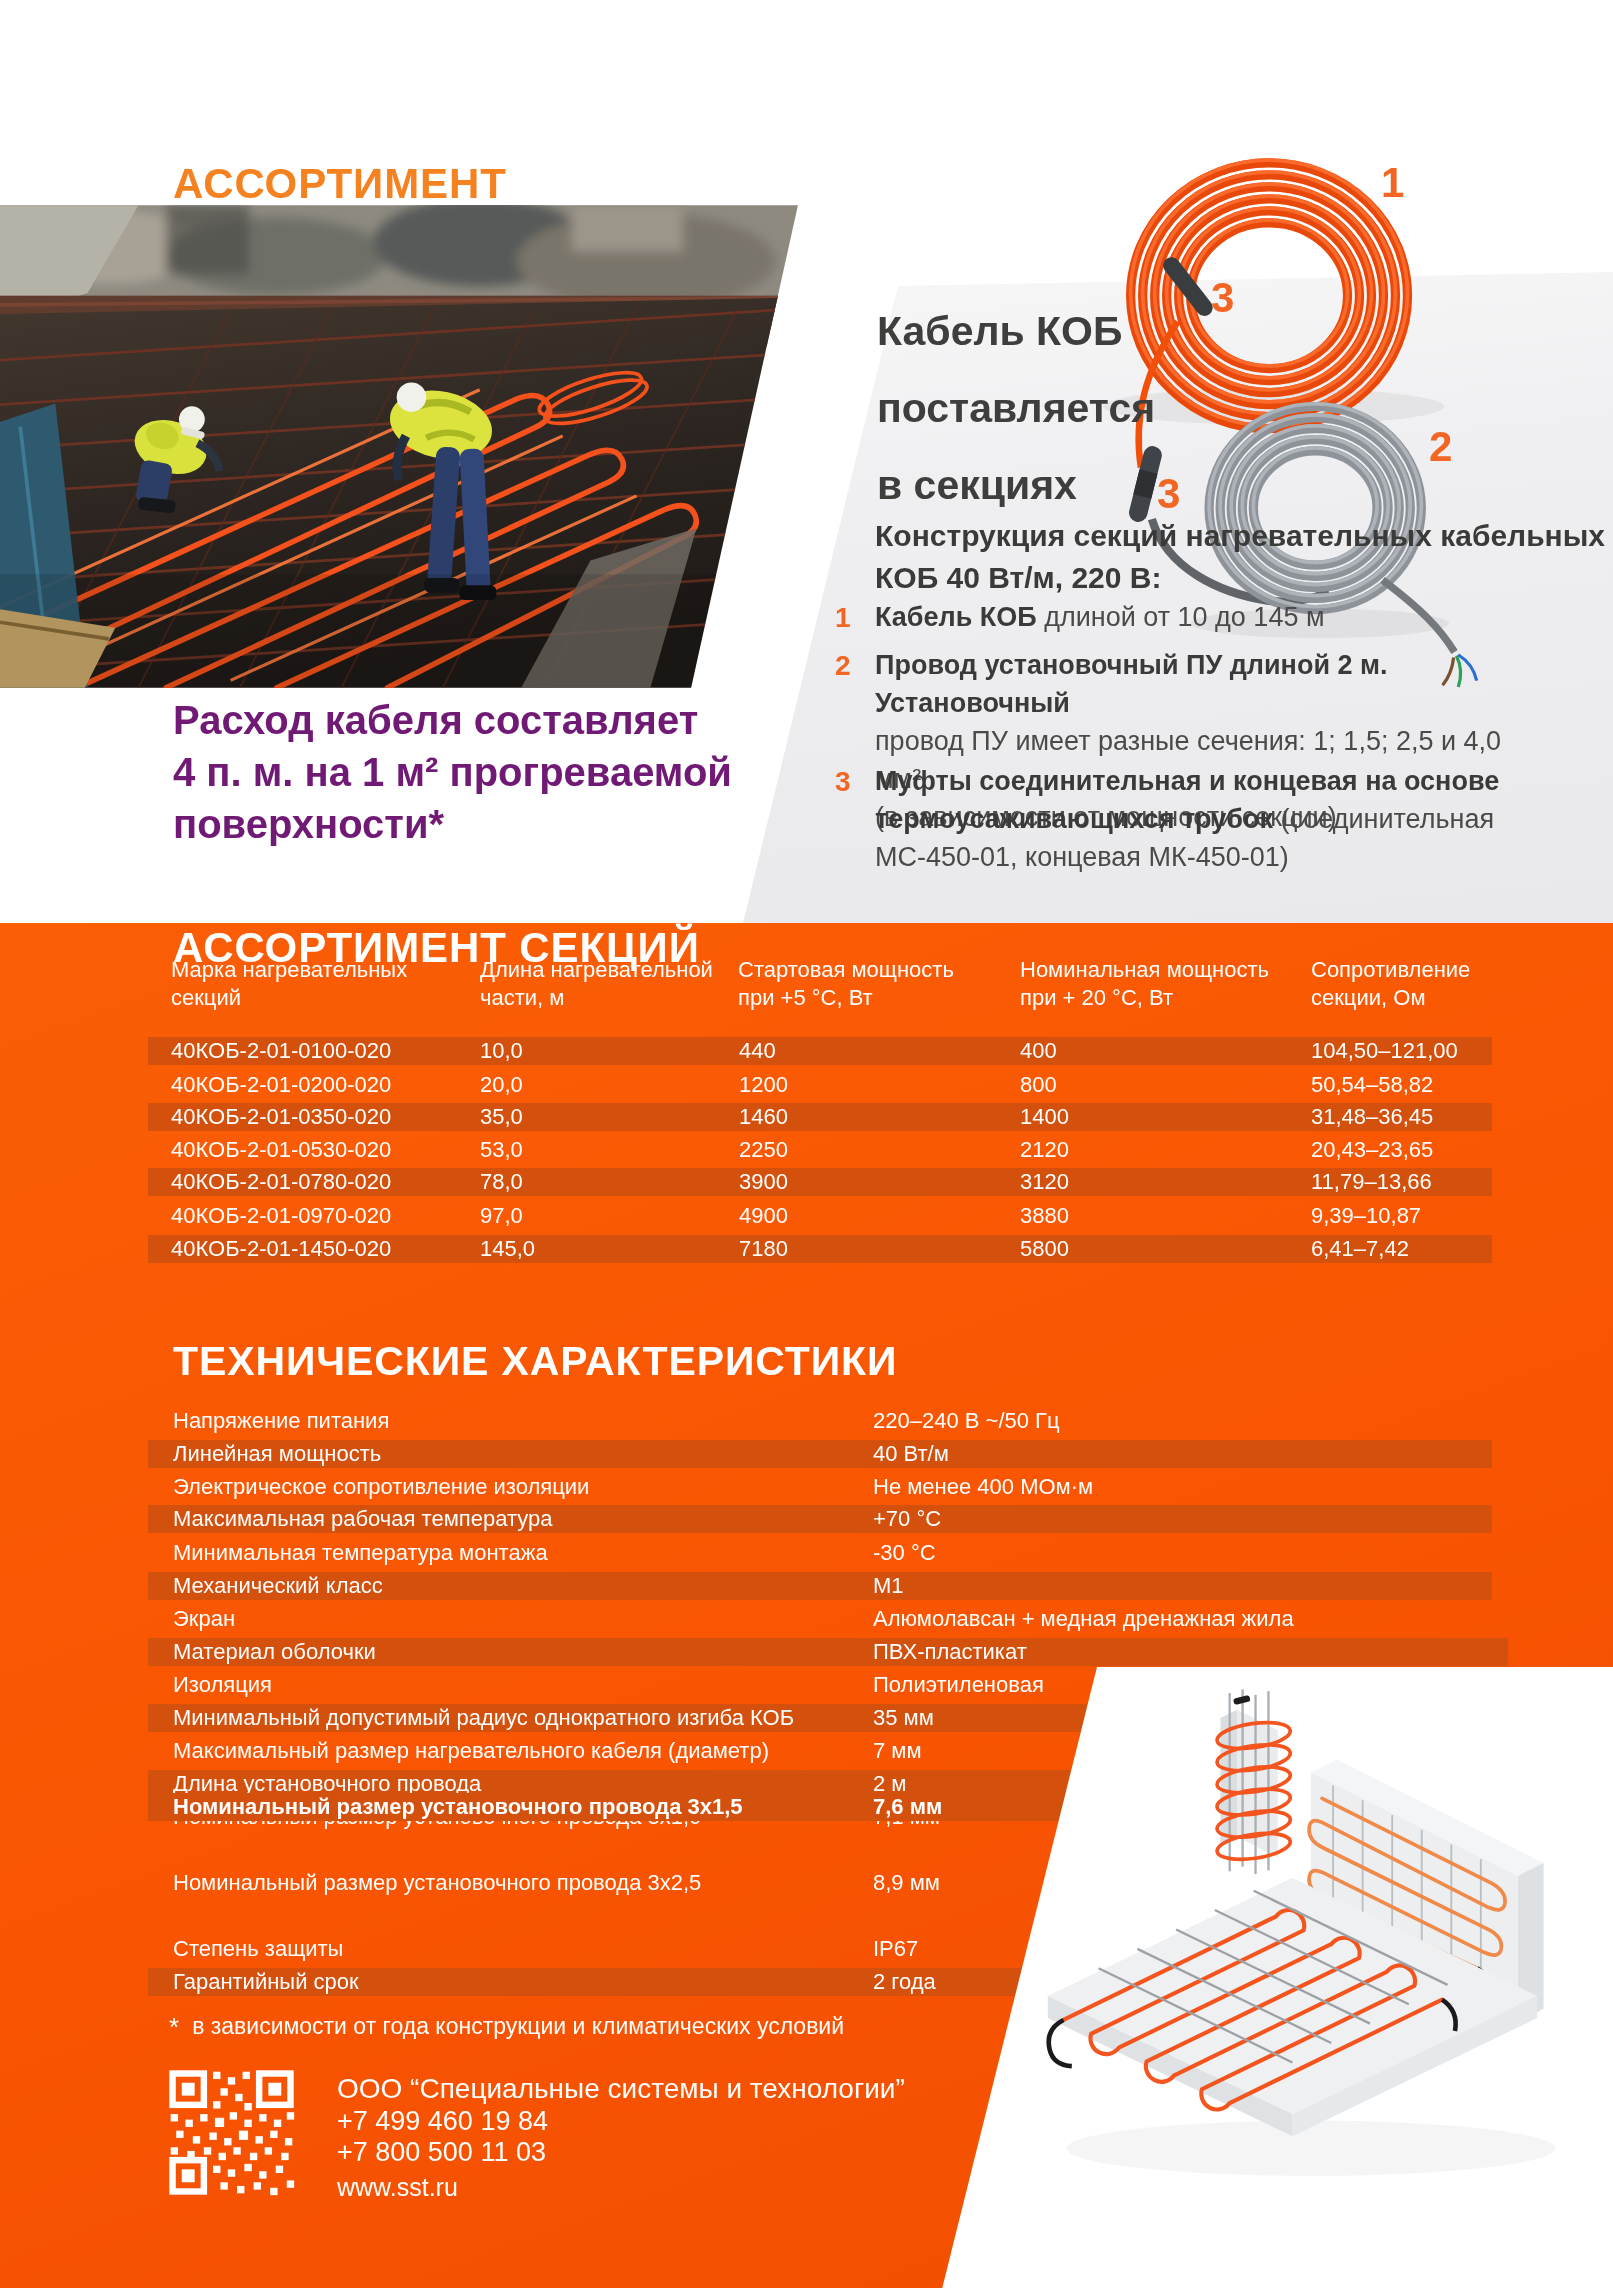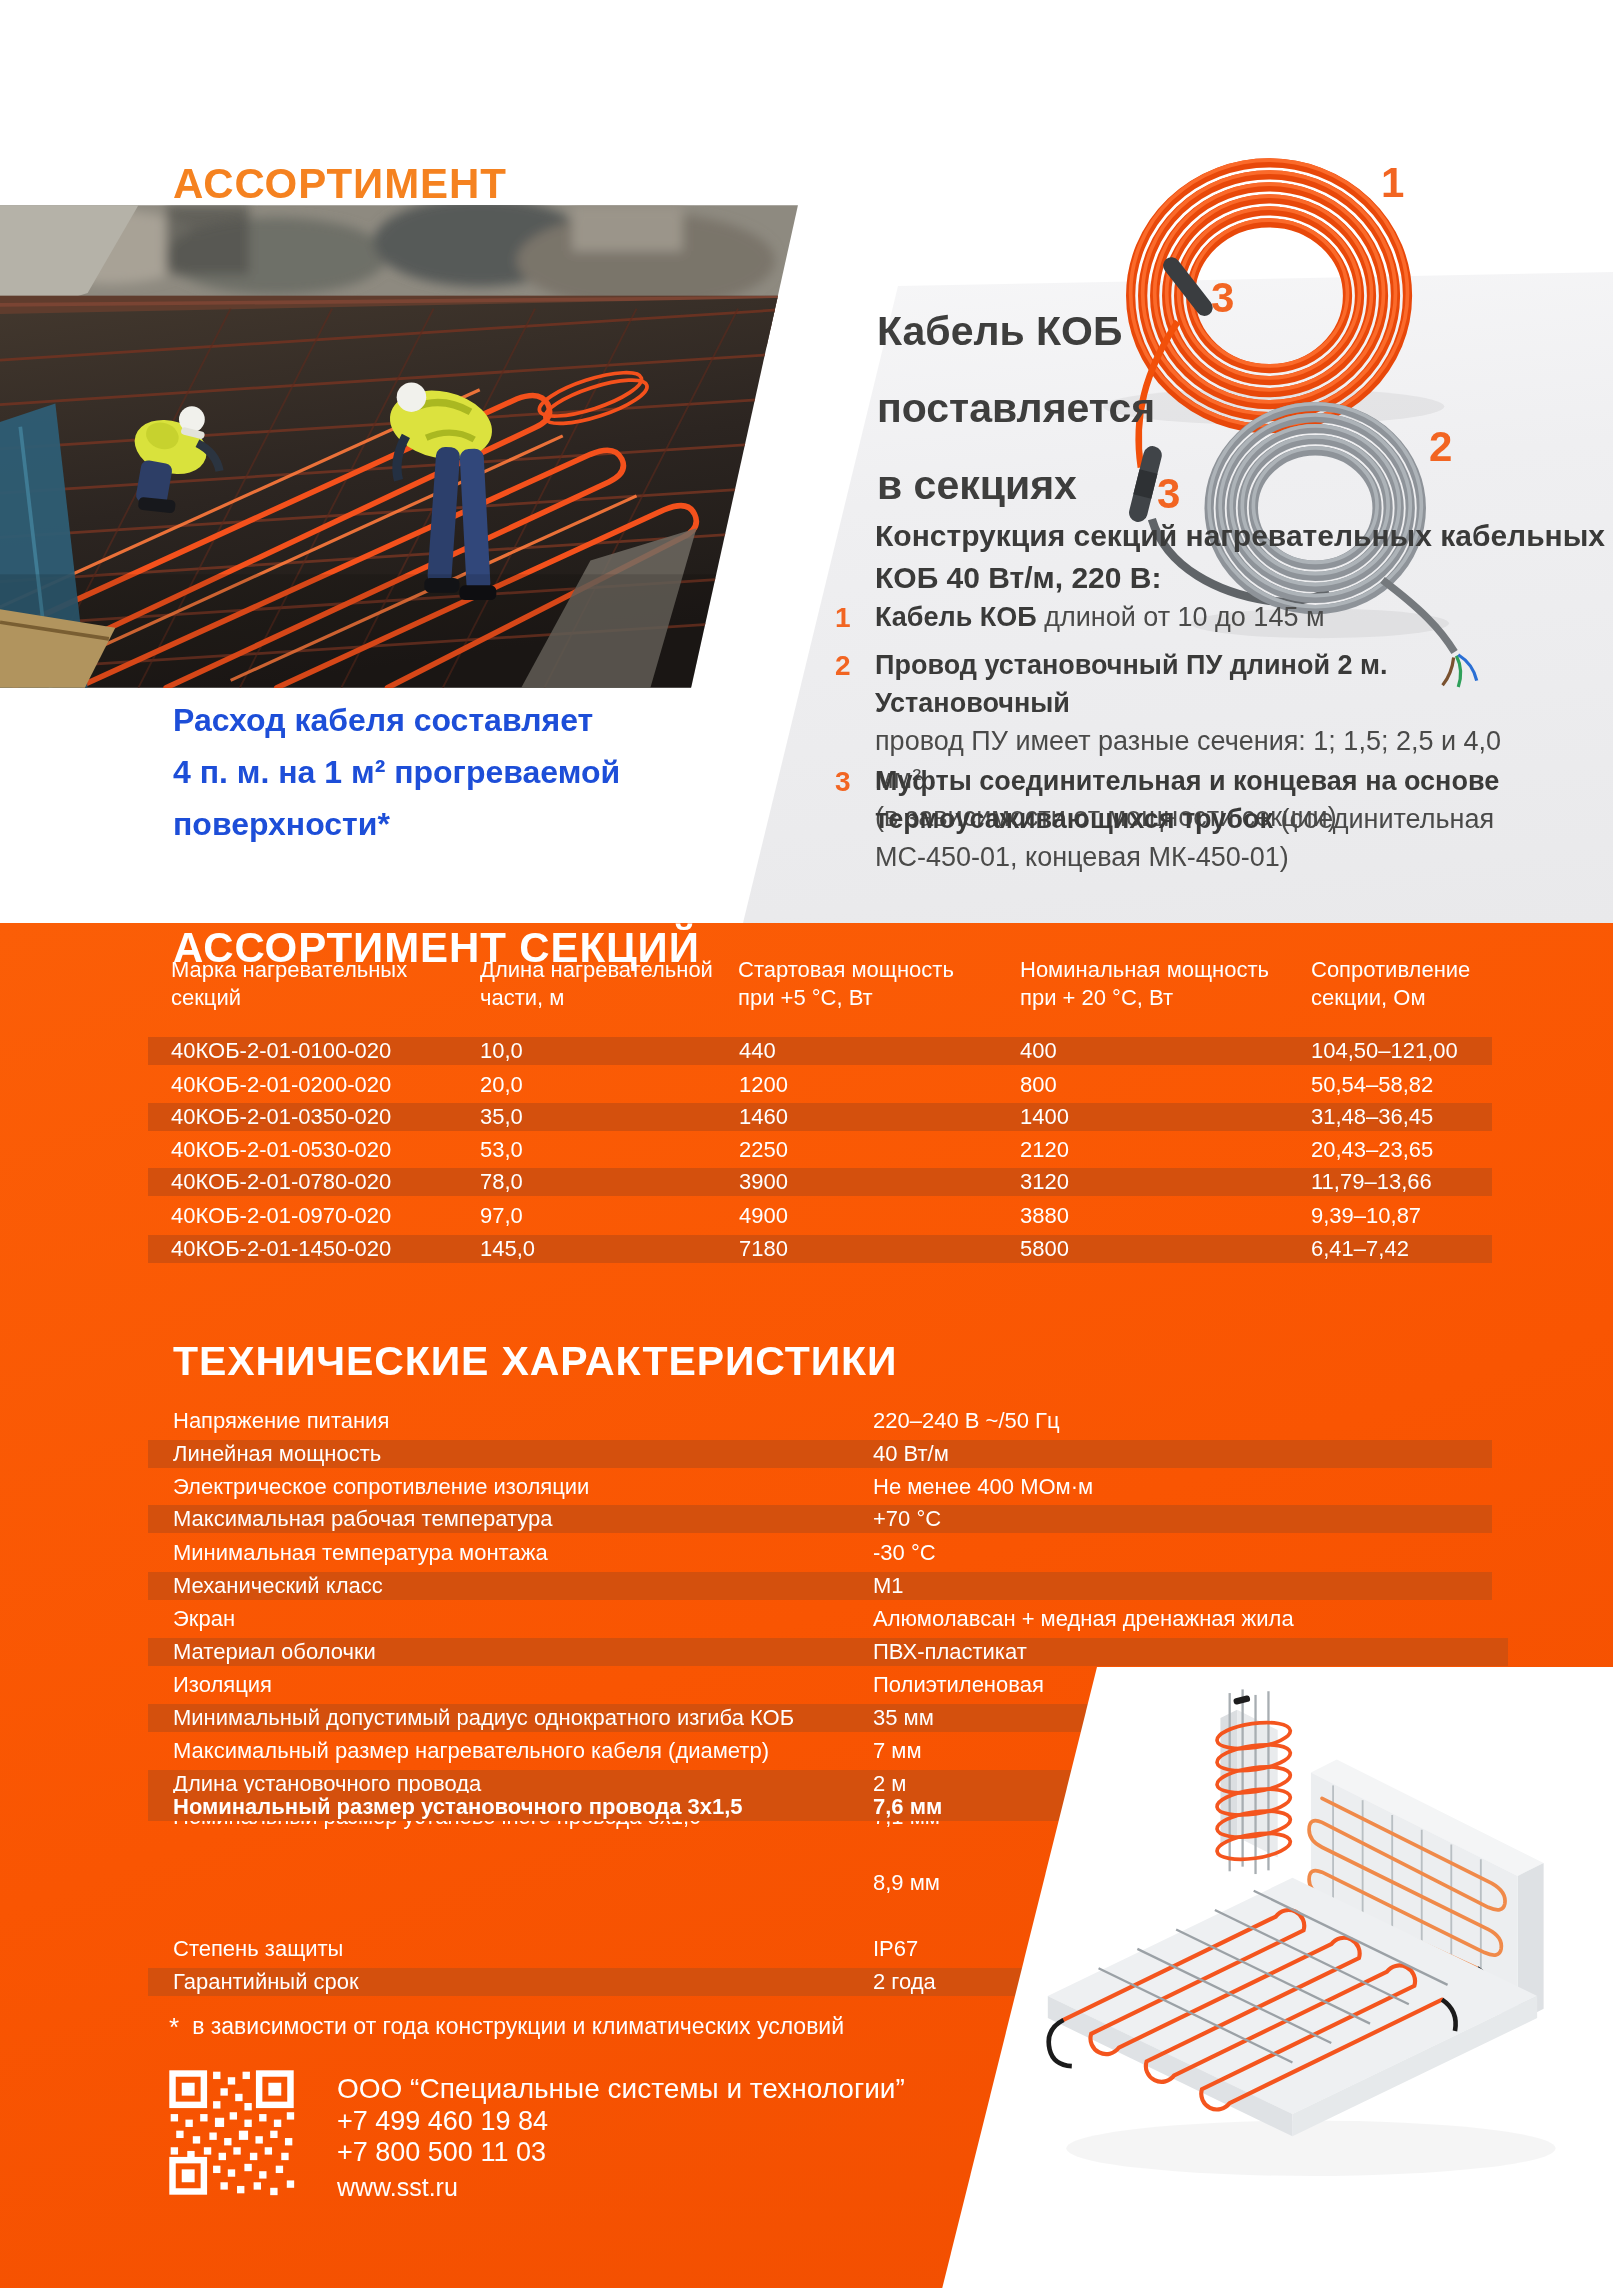--- a/index.html
+++ b/index.html
@@ -18,22 +18,22 @@
   .cables-svg{position:absolute;left:923px;top:111px;width:646px;height:591px;}
   .marker{position:absolute;font-size:42px;font-weight:bold;color:#F26522;line-height:42px;}
   .kob-caption{position:absolute;left:877px;top:293px;font-size:41px;font-weight:bold;
                line-height:77px;color:#3E3E3D;}
   .constr-heading{position:absolute;left:875px;top:515px;font-size:30px;font-weight:bold;
                line-height:42px;color:#3A3A39;}
   .citem{position:absolute;left:835px;width:688px;}
   .cnum{position:absolute;left:0;top:3.7px;font-size:28px;font-weight:bold;color:#F26522;}
   .ctext{display:block;margin-left:40px;font-size:27px;line-height:38px;color:#4A4A49;white-space:pre-line;}
   .ctext b{color:#3A3A39;}
-  .usage-note{position:absolute;left:173px;top:694px;font-size:32px;font-weight:bold;
-              line-height:52px;color:#1d4ed8;}
+  .usage-note{position:absolute;left:173px;top:694px;font-size:40px;font-weight:bold;
+              line-height:52px;color:#701a75;}
 
   
   .orange{position:absolute;left:0;top:923px;width:1613px;height:1608px;
           background:linear-gradient(160deg,#FB5E07 0%,#F95502 45%,#EF4C00 100%);}
   .o-head{position:absolute;left:173px;color:#fff;font-weight:bold;margin:0;}
   .sections-head{top:0;font-size:42px;line-height:50px;letter-spacing:0.9px;}
   .tech-head{top:412px;font-size:41px;line-height:52px;letter-spacing:0.9px;}
   .hcell{position:absolute;top:33px;color:#fff;font-size:22px;line-height:28px;}
   .krow,.vrow{position:absolute;left:148px;width:1344px;height:28px;color:#fff;font-size:22px;}
   .krow.dark,.vrow.dark{background:#D4500D;}
@@ -364,20 +364,21 @@
       </div>
     <div class="vrow" style="top:880px;">
         <span class="lab">Номинальный размер установочного провода 3х1,0</span>
         <span class="val">7,1 мм</span>
       </div>
     <div class="vrow dark" style="top:870px;font-weight:bold;">
         <span class="lab">Номинальный размер установочного провода 3х1,5</span>
         <span class="val">7,6 мм</span>
       </div>
     <div class="vrow" style="top:946px;">
+        <span class="lab">Номинальный размер установочного провода 3х2,5</span>
         <span class="val">8,9 мм</span>
       </div>
     <div class="vrow" style="top:1012px;">
         <span class="lab">Степень защиты</span>
         <span class="val">IP67</span>
       </div>
     <div class="vrow dark" style="top:1045px;padding-left:24px;">
         <span class="lab">Гарантийный срок</span>
         <span class="val">2 года</span>
       </div>

